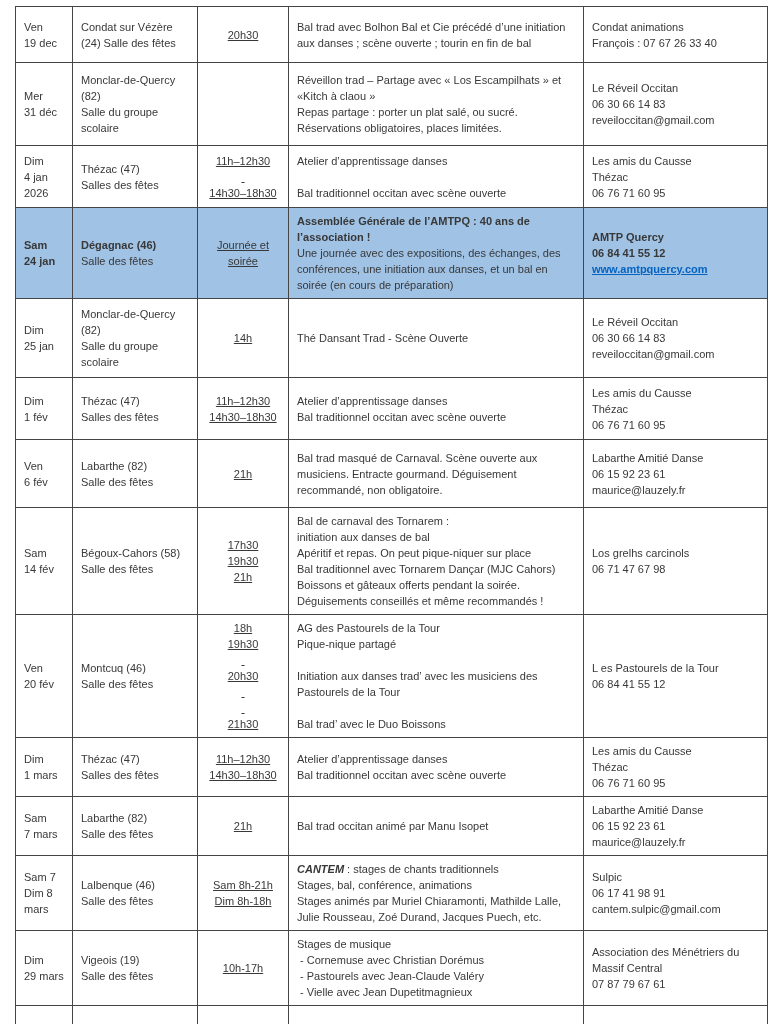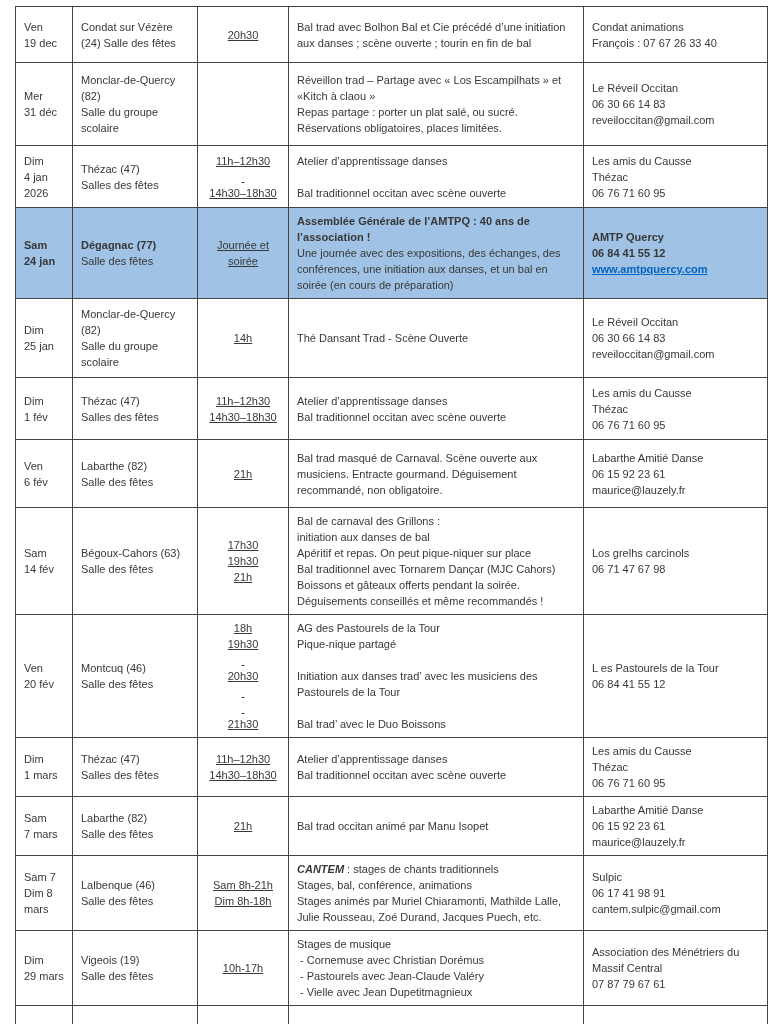--- a/index.html
+++ b/index.html
@@ -111,21 +111,21 @@
             <div class="line"><span>Thézac</span></div>
             <div class="line"><span>06 76 71 60 95</span></div>
           </td>
         </tr>
         <tr class="highlight" style="height: 89px;">
           <td class="c-date">
             <div class="line"><span class="bold">Sam</span></div>
             <div class="line"><span class="bold">24 jan</span></div>
           </td>
           <td class="c-location">
-            <div class="line"><span class="bold">Dégagnac (77)</span></div>
+            <div class="line"><span class="bold">Dégagnac (46)</span></div>
             <div class="line"><span>Salle des fêtes</span></div>
           </td>
           <td class="c-time">
             <div class="line"><span>Journée et</span></div>
             <div class="line"><span>soirée</span></div>
           </td>
           <td class="c-description">
             <div class="line"><span class="bold">Assemblée Générale de l’AMTPQ : 40 ans de l’association !</span></div>
             <div class="line"><span>Une journée avec des expositions, des échanges, des conférences, une initiation aux danses, et un bal en soirée (en cours de préparation)</span></div>
           </td>
@@ -201,30 +201,30 @@
             <div class="line"><span>06 15 92 23 61</span></div>
             <div class="line"><span>maurice@lauzely.fr</span></div>
           </td>
         </tr>
         <tr style="height: 102px;">
           <td class="c-date">
             <div class="line"><span>Sam</span></div>
             <div class="line"><span>14 fév</span></div>
           </td>
           <td class="c-location">
-            <div class="line"><span>Bégoux-Cahors (63)</span></div>
+            <div class="line"><span>Bégoux-Cahors (58)</span></div>
             <div class="line"><span>Salle des fêtes</span></div>
           </td>
           <td class="c-time">
             <div class="line"><span>17h30</span></div>
             <div class="line"><span>19h30</span></div>
             <div class="line"><span>21h</span></div>
           </td>
           <td class="c-description">
-            <div class="line"><span>Bal de carnaval des Grillons :</span></div>
+            <div class="line"><span>Bal de carnaval des Tornarem :</span></div>
             <div class="line"><span>initiation aux danses de bal</span></div>
             <div class="line"><span>Apéritif et repas. On peut pique-niquer sur place</span></div>
             <div class="line"><span>Bal traditionnel avec Tornarem Dançar (MJC Cahors)</span></div>
             <div class="line"><span>Boissons et gâteaux offerts pendant la soirée.</span></div>
             <div class="line"><span>Déguisements conseillés et même recommandés !</span></div>
           </td>
           <td class="c-contact">
             <div class="line"><span>Los grelhs carcinols</span></div>
             <div class="line"><span>06 71 47 67 98</span></div>
           </td>

